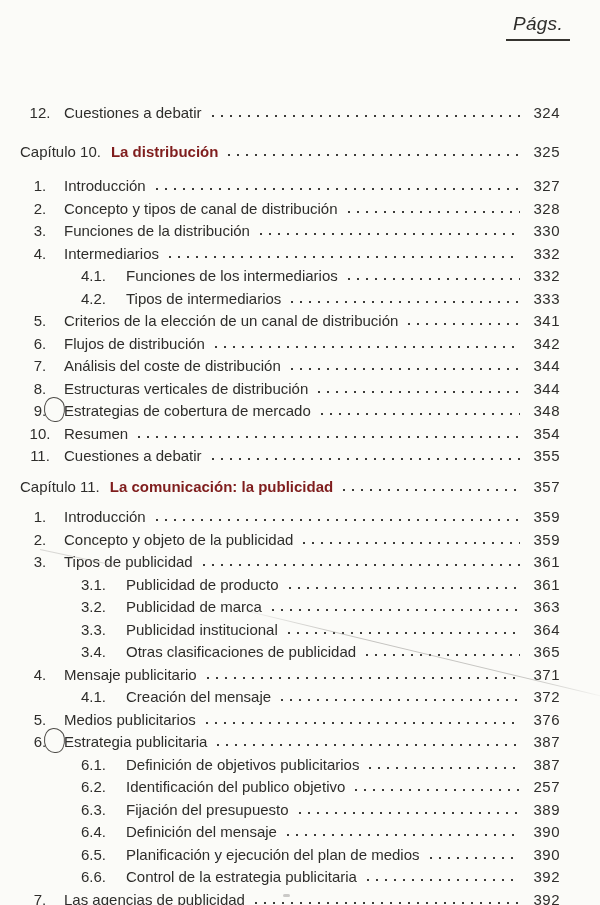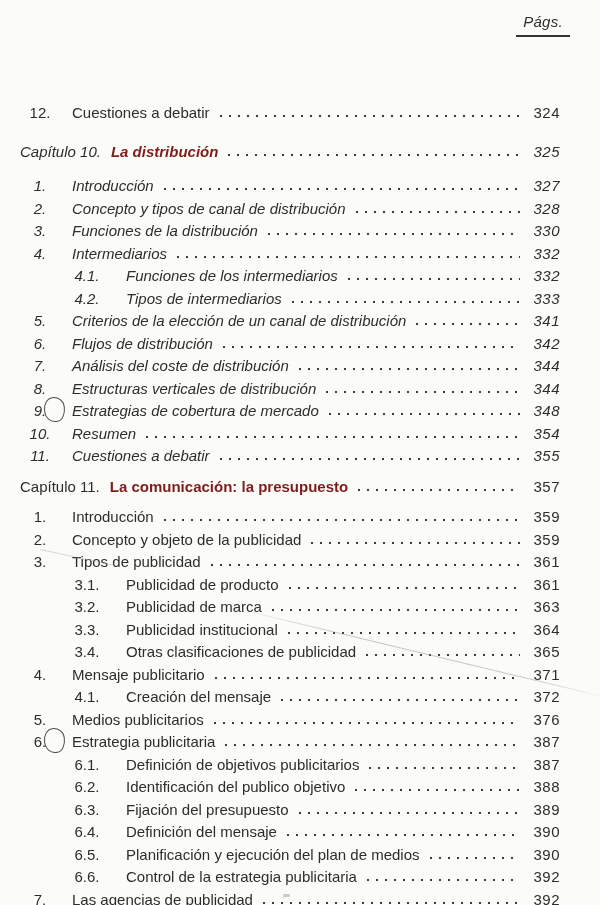--- a/index.html
+++ b/index.html
@@ -15,55 +15,55 @@
 
   
   .pags-header {
     box-sizing: border-box;
     height: 44px;
     text-align: right;
     padding: 13px 30px 0 0;
   }
   .pags-label {
     font-style: italic;
-    font-size: 15px;
+    font-size: 19px;
     letter-spacing: 0.3px;
     border-bottom: 2px solid #35332f;
     padding: 0 7px 5px 7px;
   }
 
   
   .toc { padding: 0 40px 0 20px; font-size: 15px; }
   .row { display: flex; align-items: baseline; height: 22.5px; line-height: 22.5px; }
   .num { flex: none; position: relative; }
   .level1 .num { width: 40px; text-align: center; }
-  .level1 .label { margin-left: 12px; }
+  .level1 .label { margin-left: 4px; }
   .level2 { padding-left: 48px; }
-  .level2 .num { width: 38px; text-align: center; }
+  .level2 .num { width: 38px; text-align: right; }
   .level2 .label { margin-left: 20px; }
   .label { white-space: nowrap; }
   .leader {
     flex: 1;
     height: 4px;
     margin-left: 9px;
     margin-right: 6px;
     min-width: 18px;
     background-image: radial-gradient(circle at 2px 2px, #3c3b38 1.15px, rgba(0,0,0,0) 1.55px);
     background-size: 9px 4px;
     background-repeat: repeat-x;
     background-position: left bottom;
   }
   .pagenum { flex: none; width: 34px; text-align: right; letter-spacing: 0.5px; margin-top: 36px; }
 
   .chapter-row .chap-label { flex: none; margin-right: 10px; }
   .chapter-row .chap-title { flex: none; font-weight: bold; color: #7f1d1d; }
 
   
   .sec-0 { margin-top: 22px; }
-  .sec-1 { margin-top: 16px; font-style: italic; }
+  .sec-1 { margin-top: 16px; }
   .sec-1 .items { margin-top: 12px; }
   .sec-2 { margin-top: 8px; }
   .sec-2 .items { margin-top: 8px; }
 
   
   .circled-num::after {
     content: "";
     position: absolute;
     right: -5px; top: -3px;
     width: 19px; height: 23px;
@@ -195,21 +195,21 @@
             <span class="num">11.</span>
             <span class="label">Cuestiones a debatir</span>
             <span class="leader"></span>
             <span class="pagenum">355</span>
           </div>
         </div>
       </div>
       <div class="toc-section sec-2">
         <div class="row chapter-row">
           <span class="chap-label">Capítulo 11.</span>
-          <span class="chap-title">La comunicación: la presupuesto</span>
+          <span class="chap-title">La comunicación: la publicidad</span>
           <span class="leader"></span>
           <span class="pagenum">357</span>
         </div>
         <div class="items">
           <div class="row item-row level1">
             <span class="num">1.</span>
             <span class="label">Introducción</span>
             <span class="leader"></span>
             <span class="pagenum">359</span>
           </div>
@@ -276,21 +276,21 @@
           <div class="row item-row level2">
             <span class="num">6.1.</span>
             <span class="label">Definición de objetivos publicitarios</span>
             <span class="leader"></span>
             <span class="pagenum">387</span>
           </div>
           <div class="row item-row level2">
             <span class="num">6.2.</span>
             <span class="label">Identificación del publico objetivo</span>
             <span class="leader"></span>
-            <span class="pagenum">388</span>
+            <span class="pagenum">257</span>
           </div>
           <div class="row item-row level2">
             <span class="num">6.3.</span>
             <span class="label">Fijación del presupuesto</span>
             <span class="leader"></span>
             <span class="pagenum">389</span>
           </div>
           <div class="row item-row level2">
             <span class="num">6.4.</span>
             <span class="label">Definición del mensaje</span>

